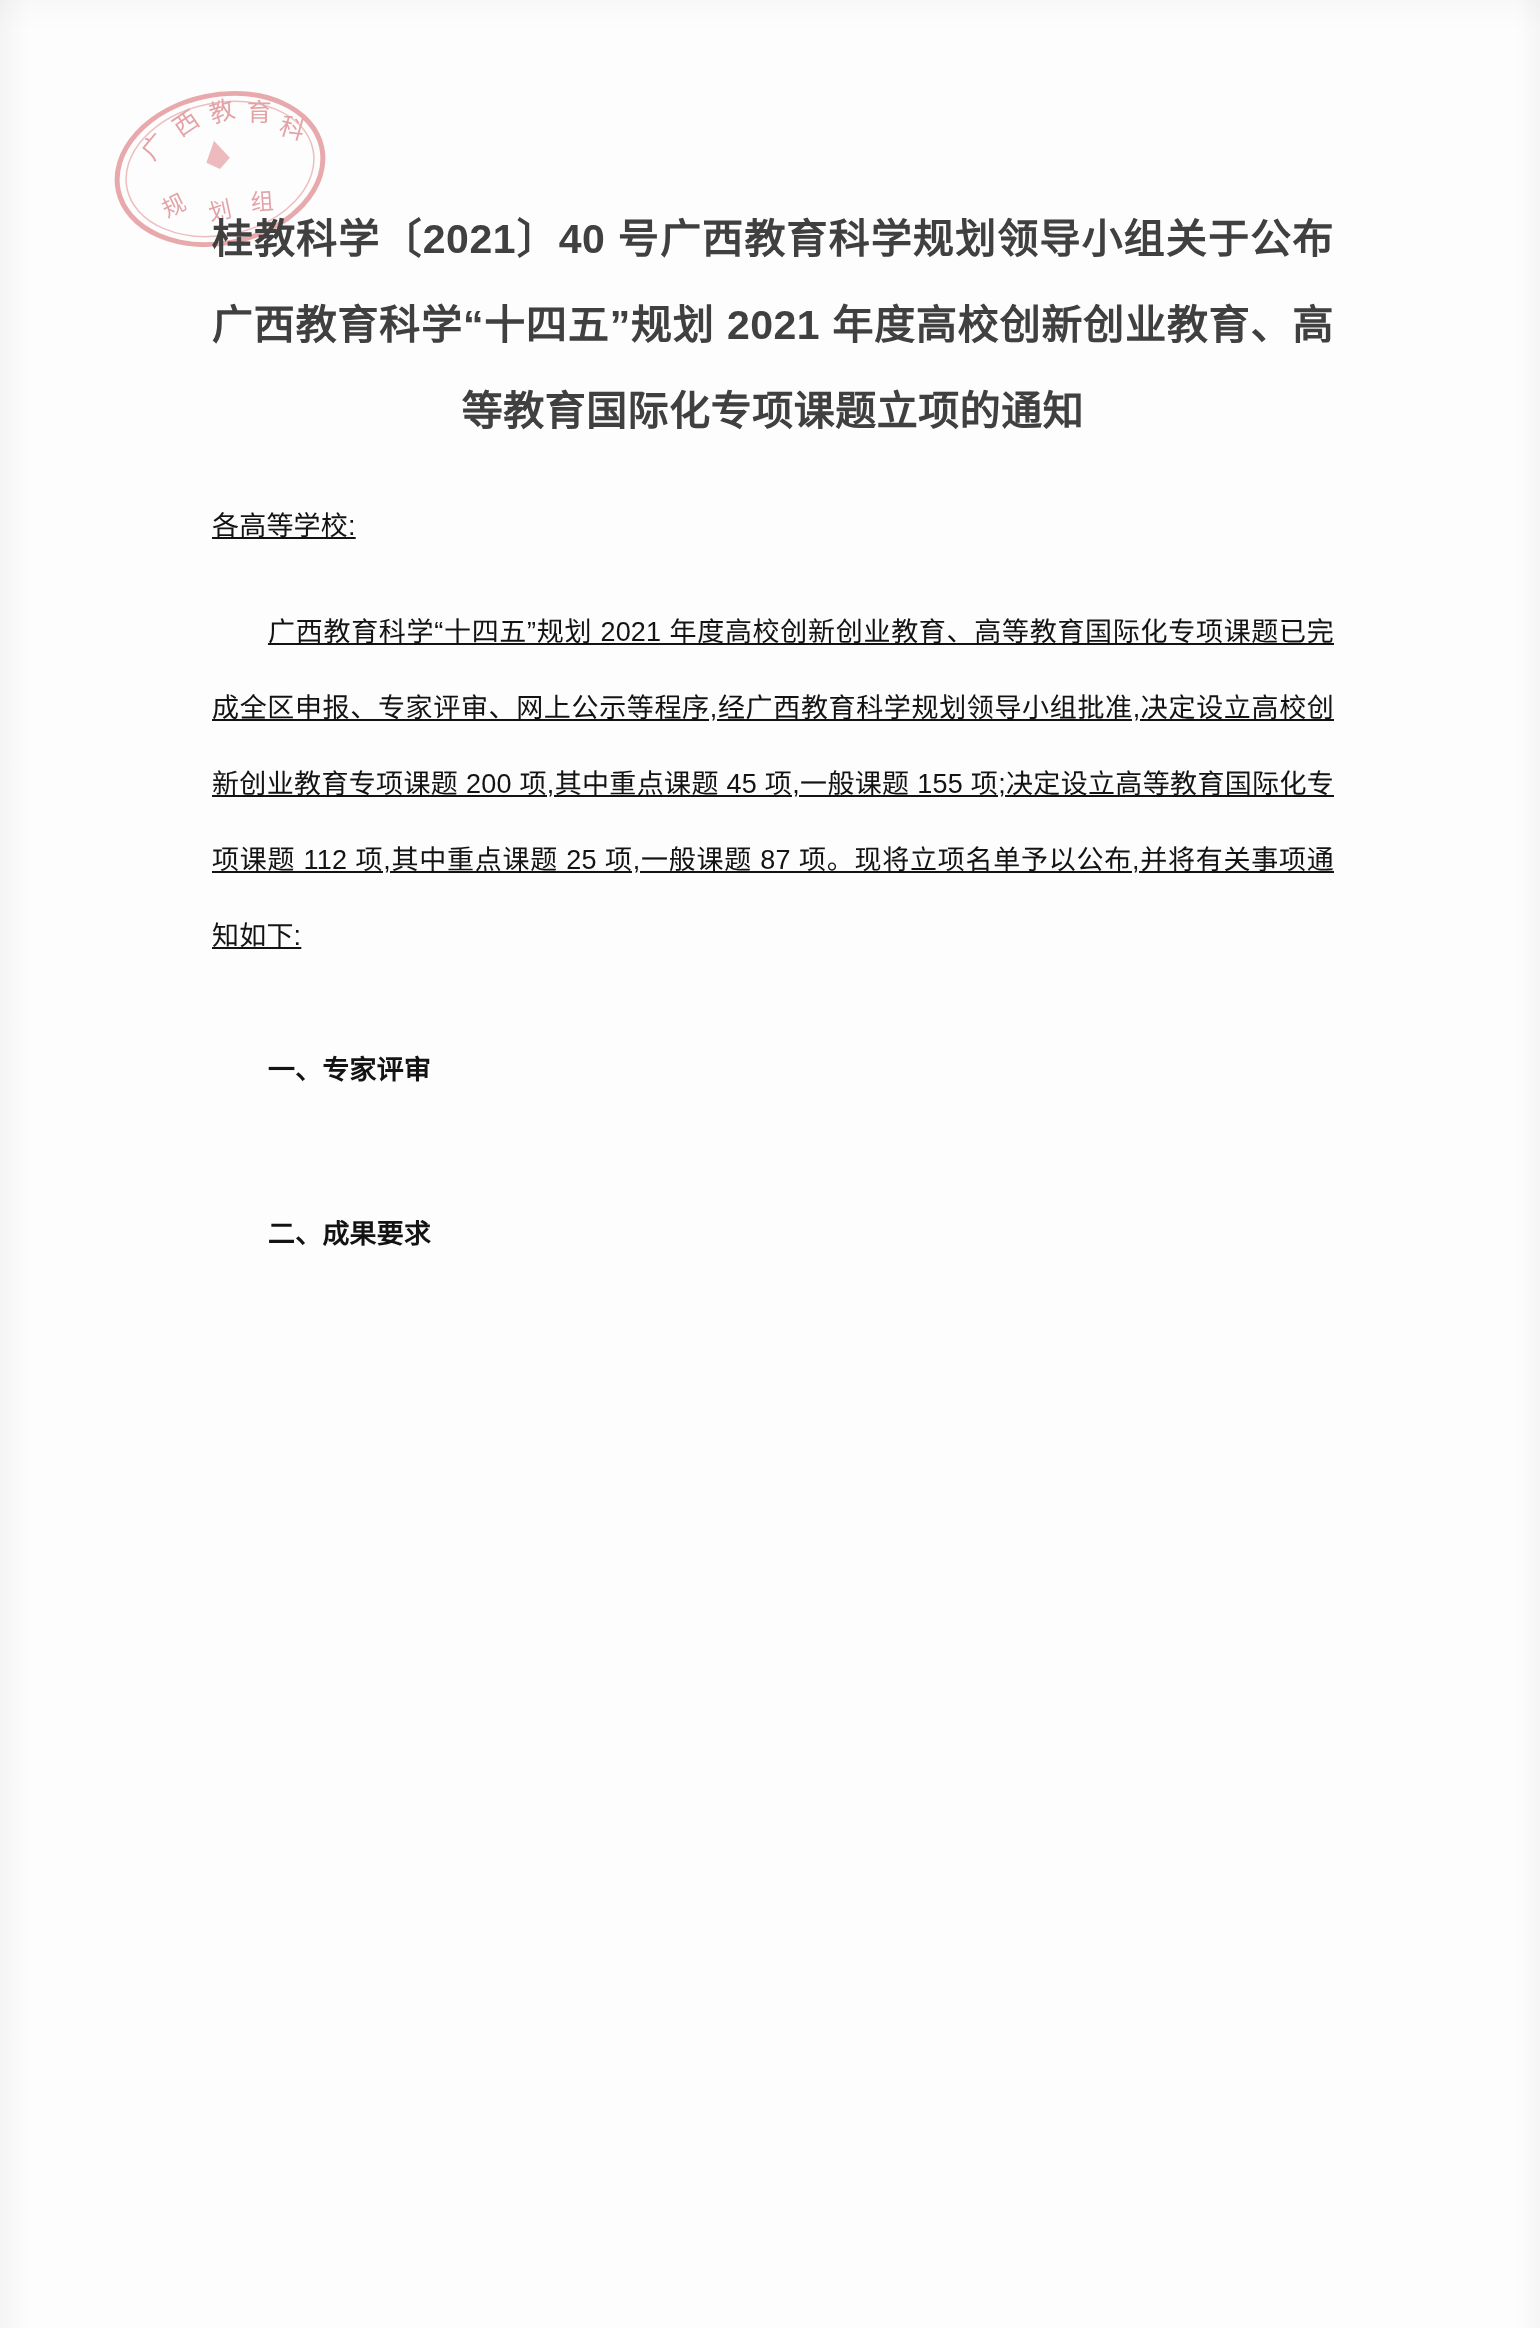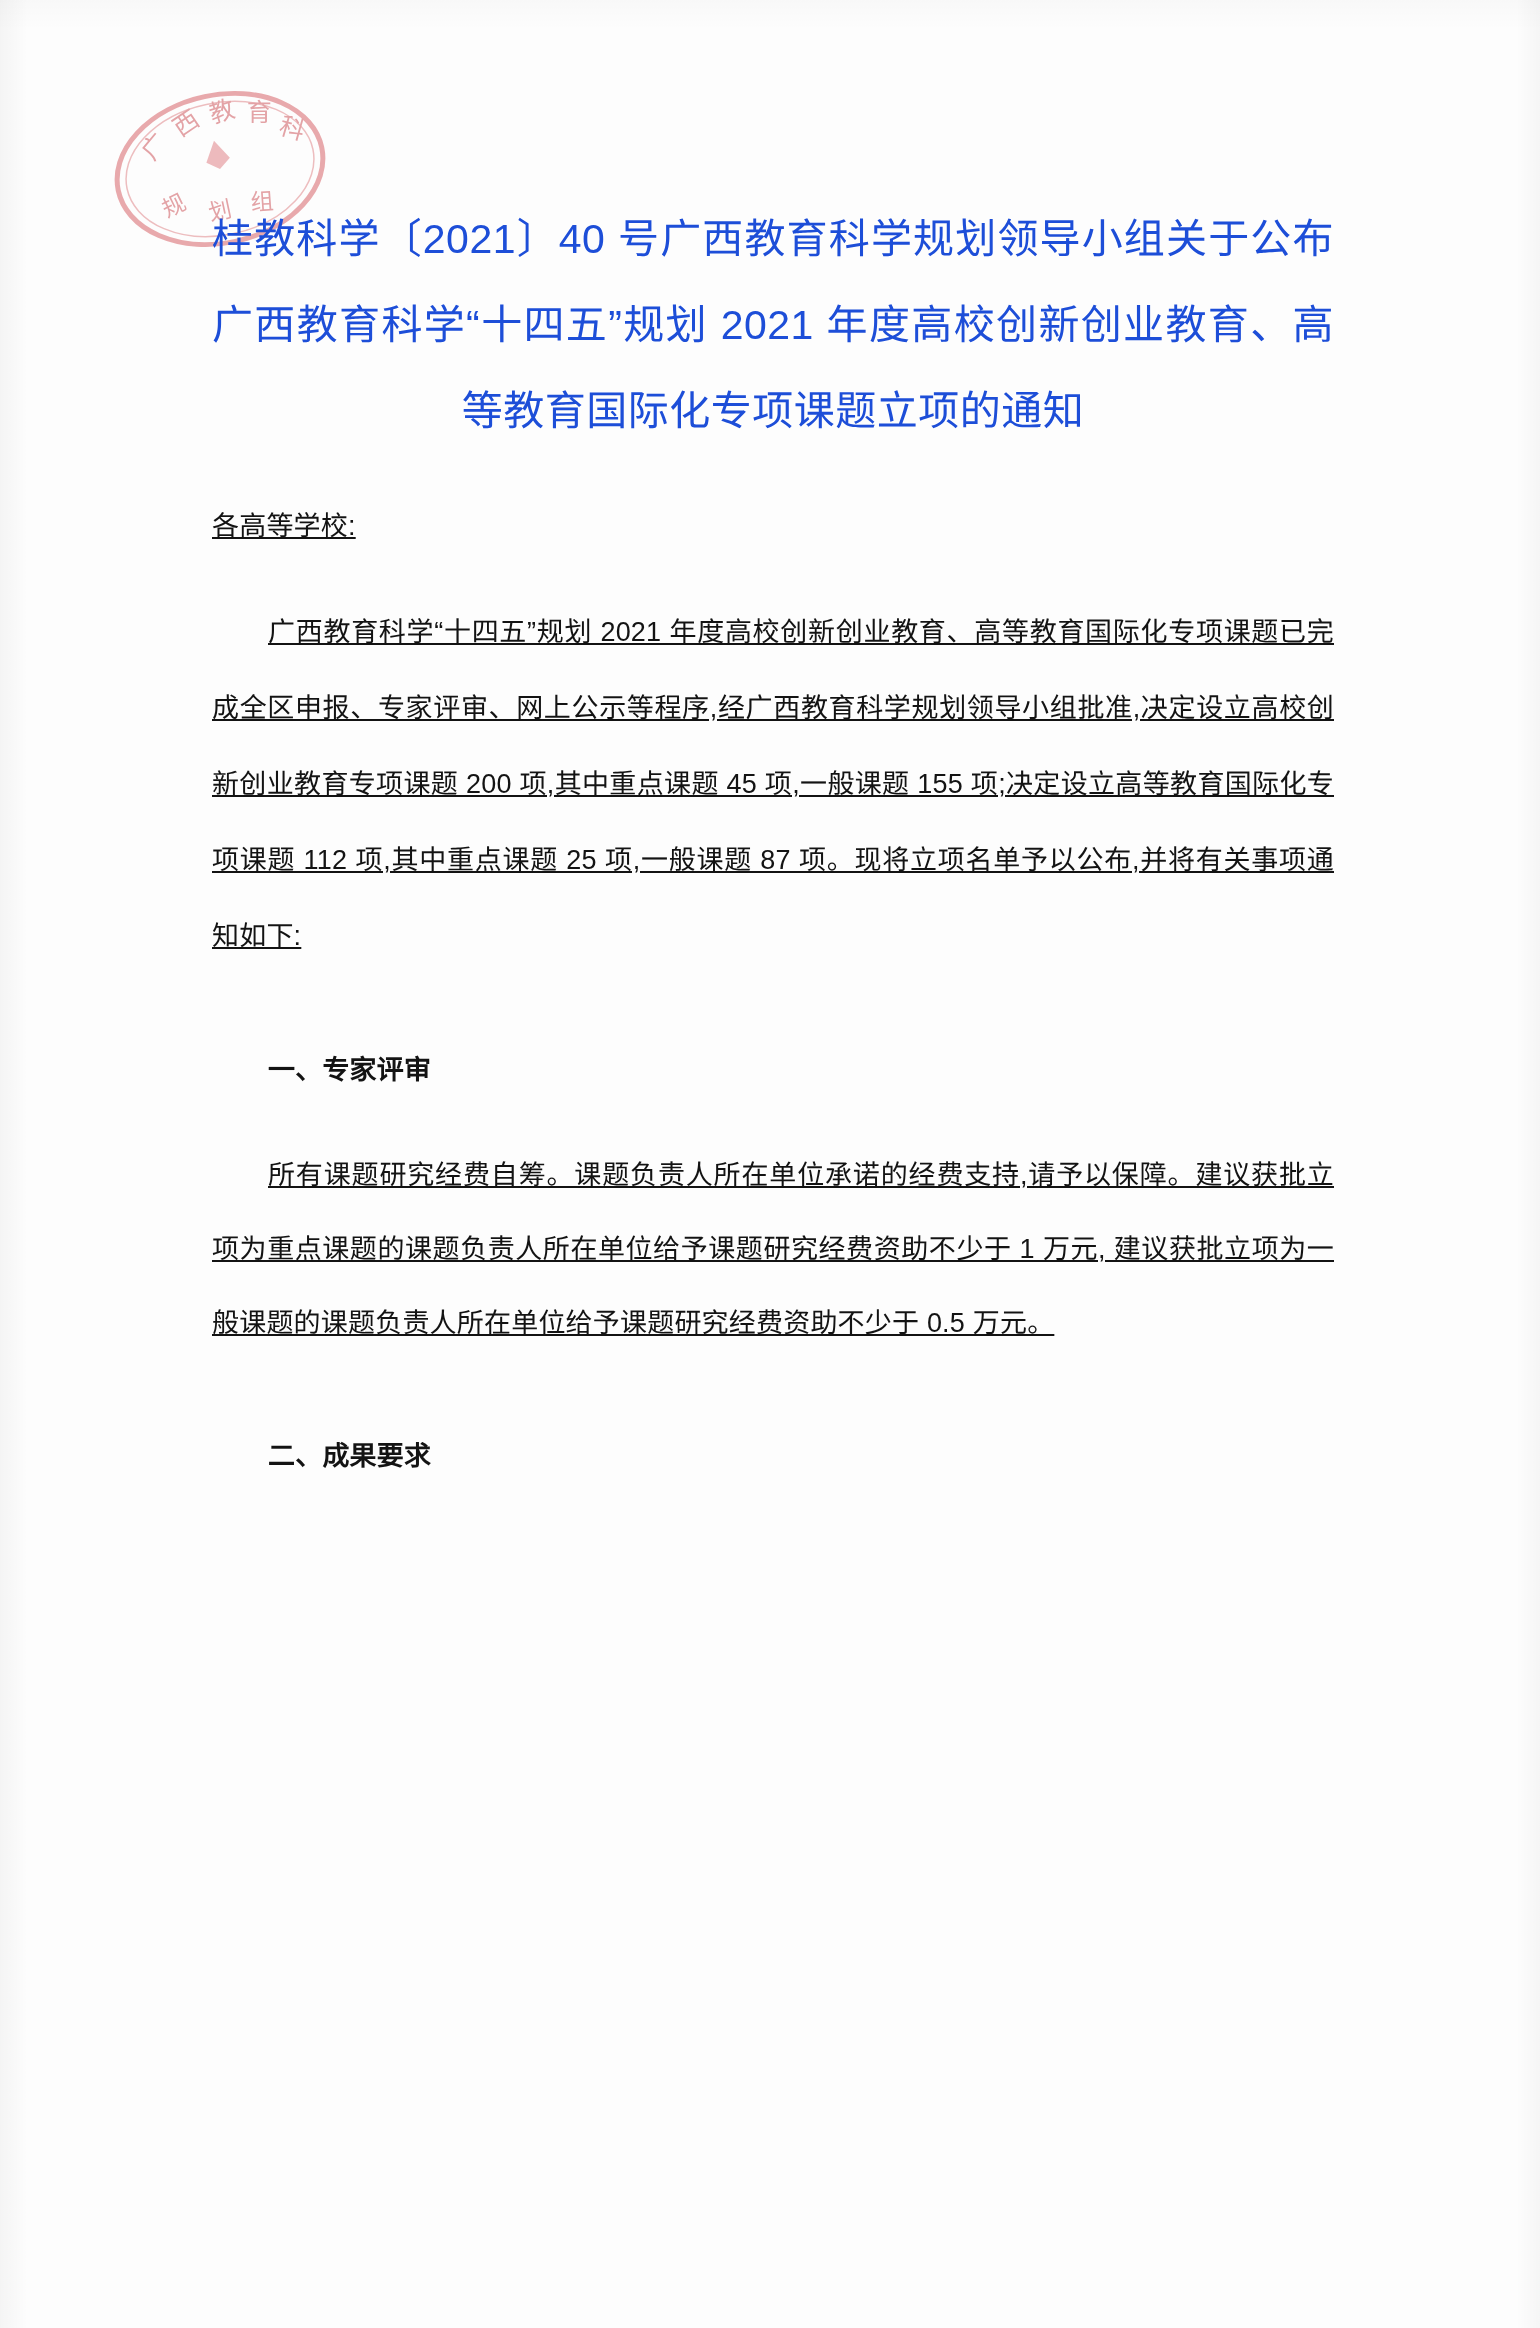--- a/index.html
+++ b/index.html
@@ -41,26 +41,26 @@
     top: 0;
     width: 1122px;
     height: 2328px;
   }
 
   
   .doc-title {
     margin: 0;
     padding-top: 196px;
     font-size: 41px;
-    font-weight: 400;
+    font-weight: 700;
     line-height: 86px;
     letter-spacing: 0.5px;
     text-align: justify;
     text-align-last: center;
-    color: #1d4ed8;
+    color: #404040;
   }
 
   
   .meta-wrap {
     margin-top: 44px;
     text-align: center;
   }
   .meta-line {
     display: inline-block;
     font-size: 19px;
@@ -147,21 +147,20 @@
       <div class="gap-sm"></div>
 
       <p class="para indent">广西教育科学“十四五”规划 2021 年度高校创新创业教育、高等教育国际化专项课题已完成全区申报、专家评审、网上公示等程序,经广西教育科学规划领导小组批准,决定设立高校创新创业教育专项课题 200 项,其中重点课题 45 项,一般课题 155 项;决定设立高等教育国际化专项课题 112 项,其中重点课题 25 项,一般课题 87 项。现将立项名单予以公布,并将有关事项通知如下:</p>
 
       <div class="gap-md"></div>
 
       <p class="section-head">一、专家评审</p>
 
       <div class="gap-sm"></div>
 
-      <p class="para indent tight">所有课题研究经费自筹。课题负责人所在单位承诺的经费支持,请予以保障。建议获批立项为重点课题的课题负责人所在单位给予课题研究经费资助不少于 1 万元, 建议获批立项为一般课题的课题负责人所在单位给予课题研究经费资助不少于 0.5 万元。</p>
 
       <div class="gap-md"></div>
 
       <p class="section-head">二、成果要求</p>
 
     </div>
   </div>
 </div>
 
 </body></html>

